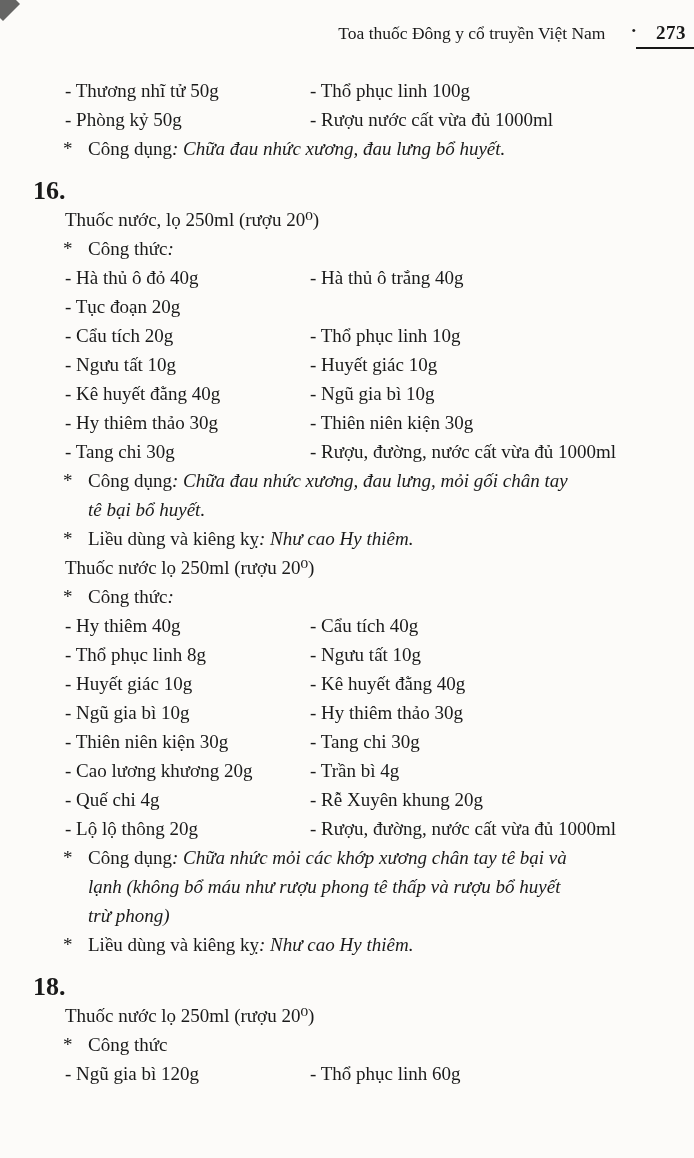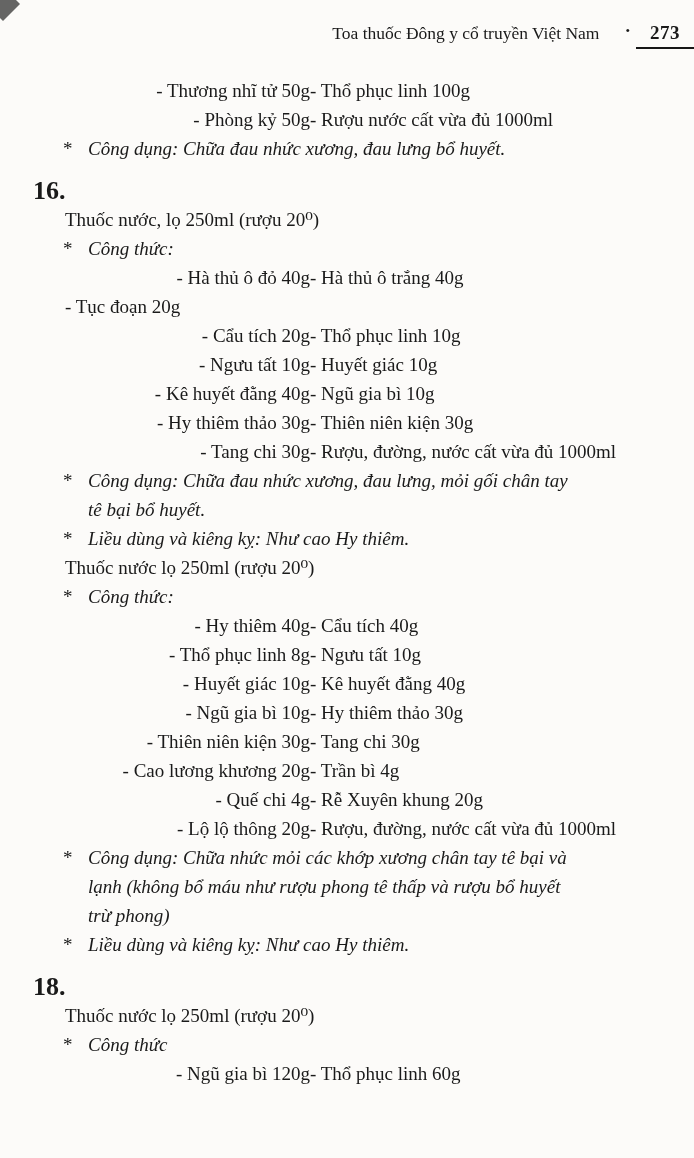--- a/index.html
+++ b/index.html
@@ -9,34 +9,34 @@
     background:#fcfbf9;color:#1a1a1a;
     font-family:"Liberation Serif","DejaVu Serif",serif;
     font-size:19px;padding:20px 0 0 33px;
   }
   .corner-artifact{
     position:absolute;top:-8px;left:-9px;width:24px;height:24px;
     background:#4a4a4a;transform:rotate(45deg);opacity:.85;
   }
   .header{
     position:relative;display:flex;justify-content:flex-end;align-items:flex-end;
-    height:26px;line-height:26px;font-size:17.5px;padding-right:14px;
+    height:26px;line-height:26px;font-size:17.5px;padding-right:8px;
   }
   .h-bullet{margin-left:26px;font-size:13px;position:relative;top:-2px;}
   .h-page{margin-left:20px;font-weight:bold;font-size:19px;letter-spacing:.5px;}
   .h-rule{position:absolute;right:0;top:27px;width:58px;height:2px;background:#161616;}
   .line{line-height:29px;}
   .indent{margin-left:32px;}
   .pair{display:flex;}
-  .pl{flex:none;width:245px;white-space:nowrap;text-align:right;}
+  .pl{flex:none;width:245px;white-space:nowrap;}
   .pr{flex:1;white-space:nowrap;}
   .note{display:flex;margin-left:30px;}
   .marker{flex:none;width:25px;}
   .nbody{flex:1;}
-  .nlabel{font-style:italic;}
+  .nlabel{}
   .ntext{white-space:pre-line;font-style:italic;}
   .sec-head{display:flex;font-weight:bold;font-size:26px;margin-top:13px;}
   .sec-num{flex:none;width:32px;}
   .intro{margin-top:30px;}
 </style>
 </head>
 <body>
 
 <div class="page">
   <div class="corner-artifact"></div>

